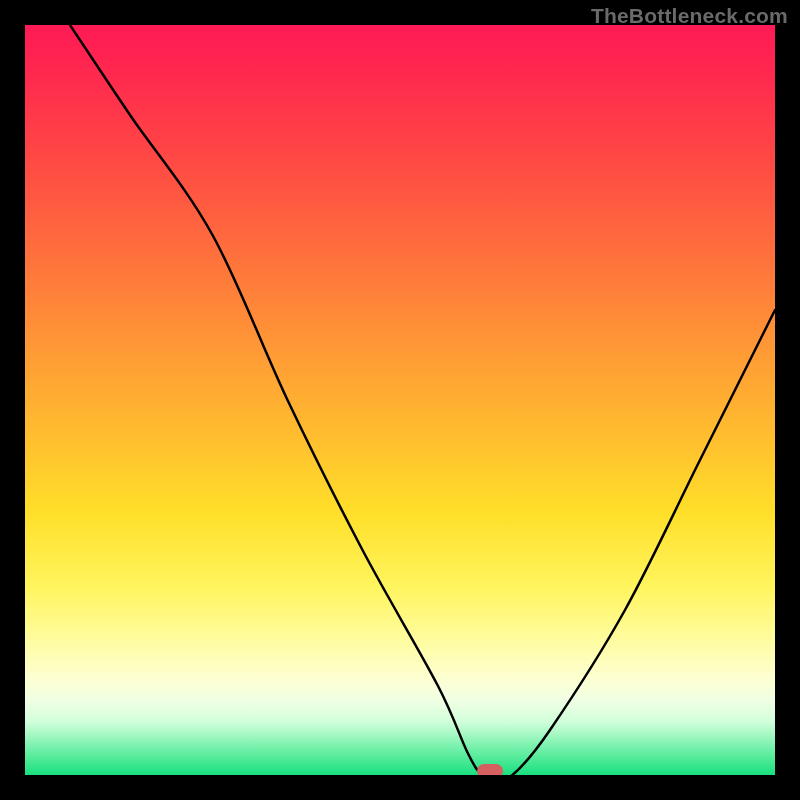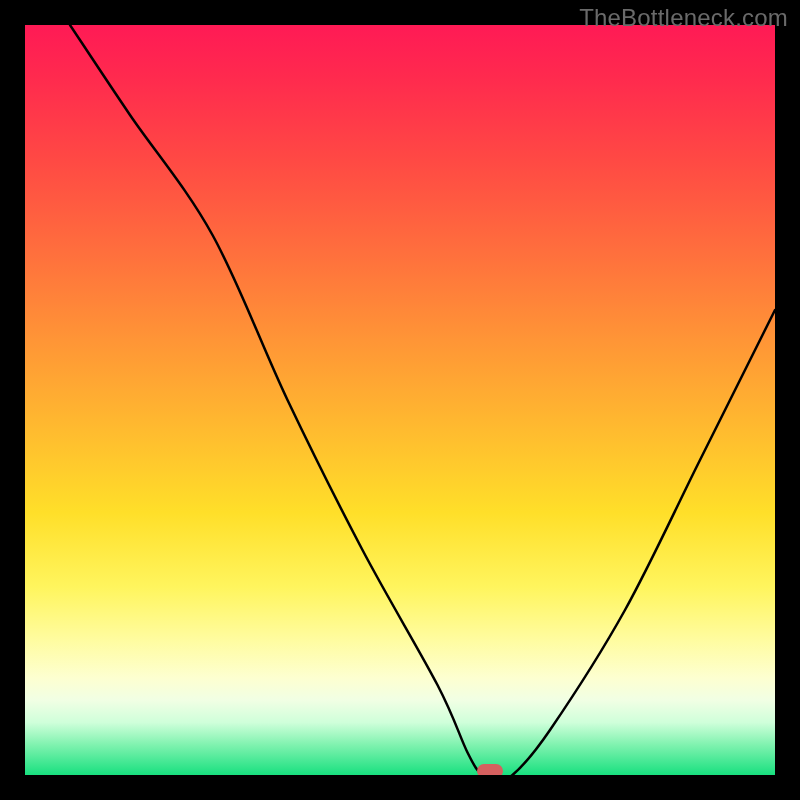--- a/index.html
+++ b/index.html
@@ -15,22 +15,22 @@
     position: relative;
     width: 800px;
     height: 800px;
     background: #000;
   }
   .watermark {
     position: absolute;
     top: 4px;
     right: 12px;
     color: #6a6a6a;
-    font-size: 24px;
-    font-weight: 400;
+    font-size: 21px;
+    font-weight: 700;
     letter-spacing: 0.2px;
     z-index: 10;
   }
   .plot-area {
     position: absolute;
     left: 25px;
     top: 25px;
     width: 750px;
     height: 750px;
     overflow: hidden;

